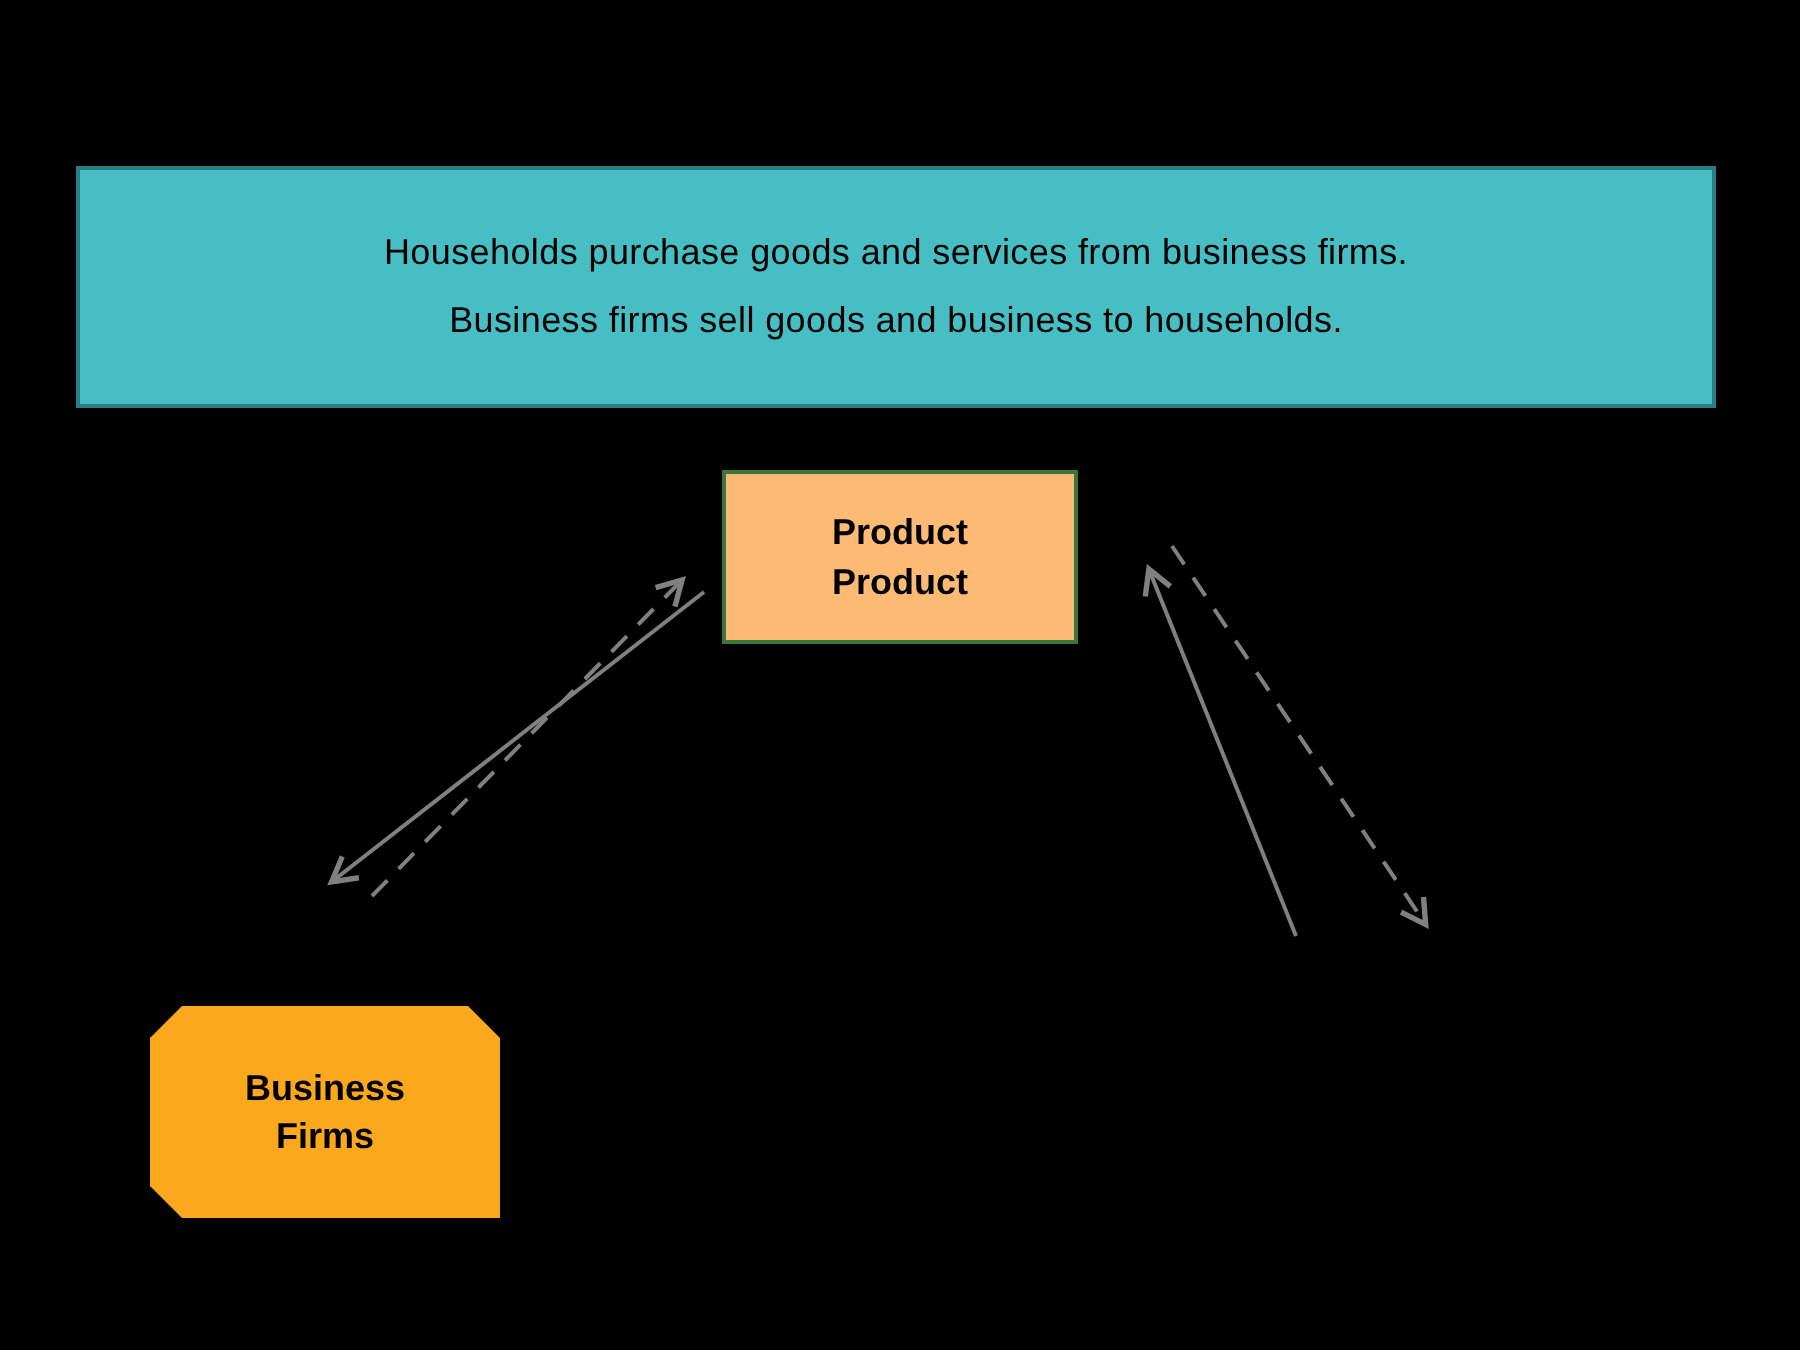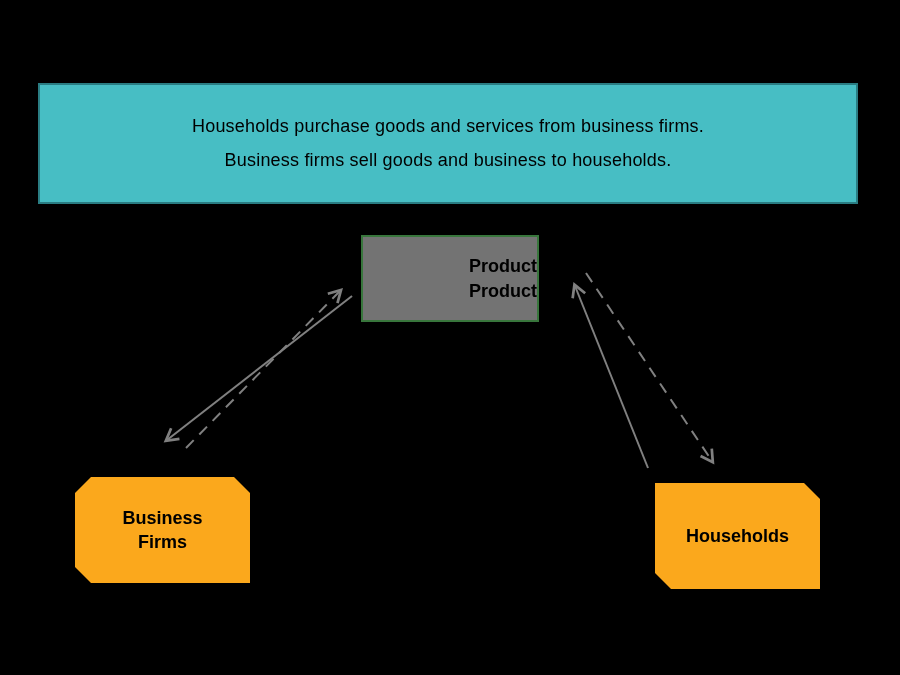--- a/index.html
+++ b/index.html
@@ -47,27 +47,26 @@
     font-weight: bold;
     line-height: 1.35;
     color: #000000;
     box-sizing: border-box;
   }
   .node-product-market {
     left: 361px;
     top: 235px;
     width: 178px;
     height: 87px;
-    background: #737373;
+    background: #fdba74;
     border: 2px solid #38763c;
-    align-items: flex-end;
   }
   .node-business-firms {
     left: 75px;
-    top: 477px;
+    top: 503px;
     width: 175px;
     height: 106px;
     background: #fba81c;
     clip-path: polygon(0 16px, 16px 0, calc(100% - 16px) 0, 100% 16px, 100% 100%, 16px 100%, 0 calc(100% - 16px));
   }
   .node-households {
     left: 655px;
     top: 483px;
     width: 165px;
     height: 106px;
@@ -112,17 +111,14 @@
   <div class="node node-product-market">
     <span>Product</span>
     <span>Product</span>
   </div>
 
   <div class="node node-business-firms">
     <span>Business</span>
     <span>Firms</span>
   </div>
 
-  <div class="node node-households">
-    <span>Households</span>
-  </div>
 
 </div>
 
 </body></html>

